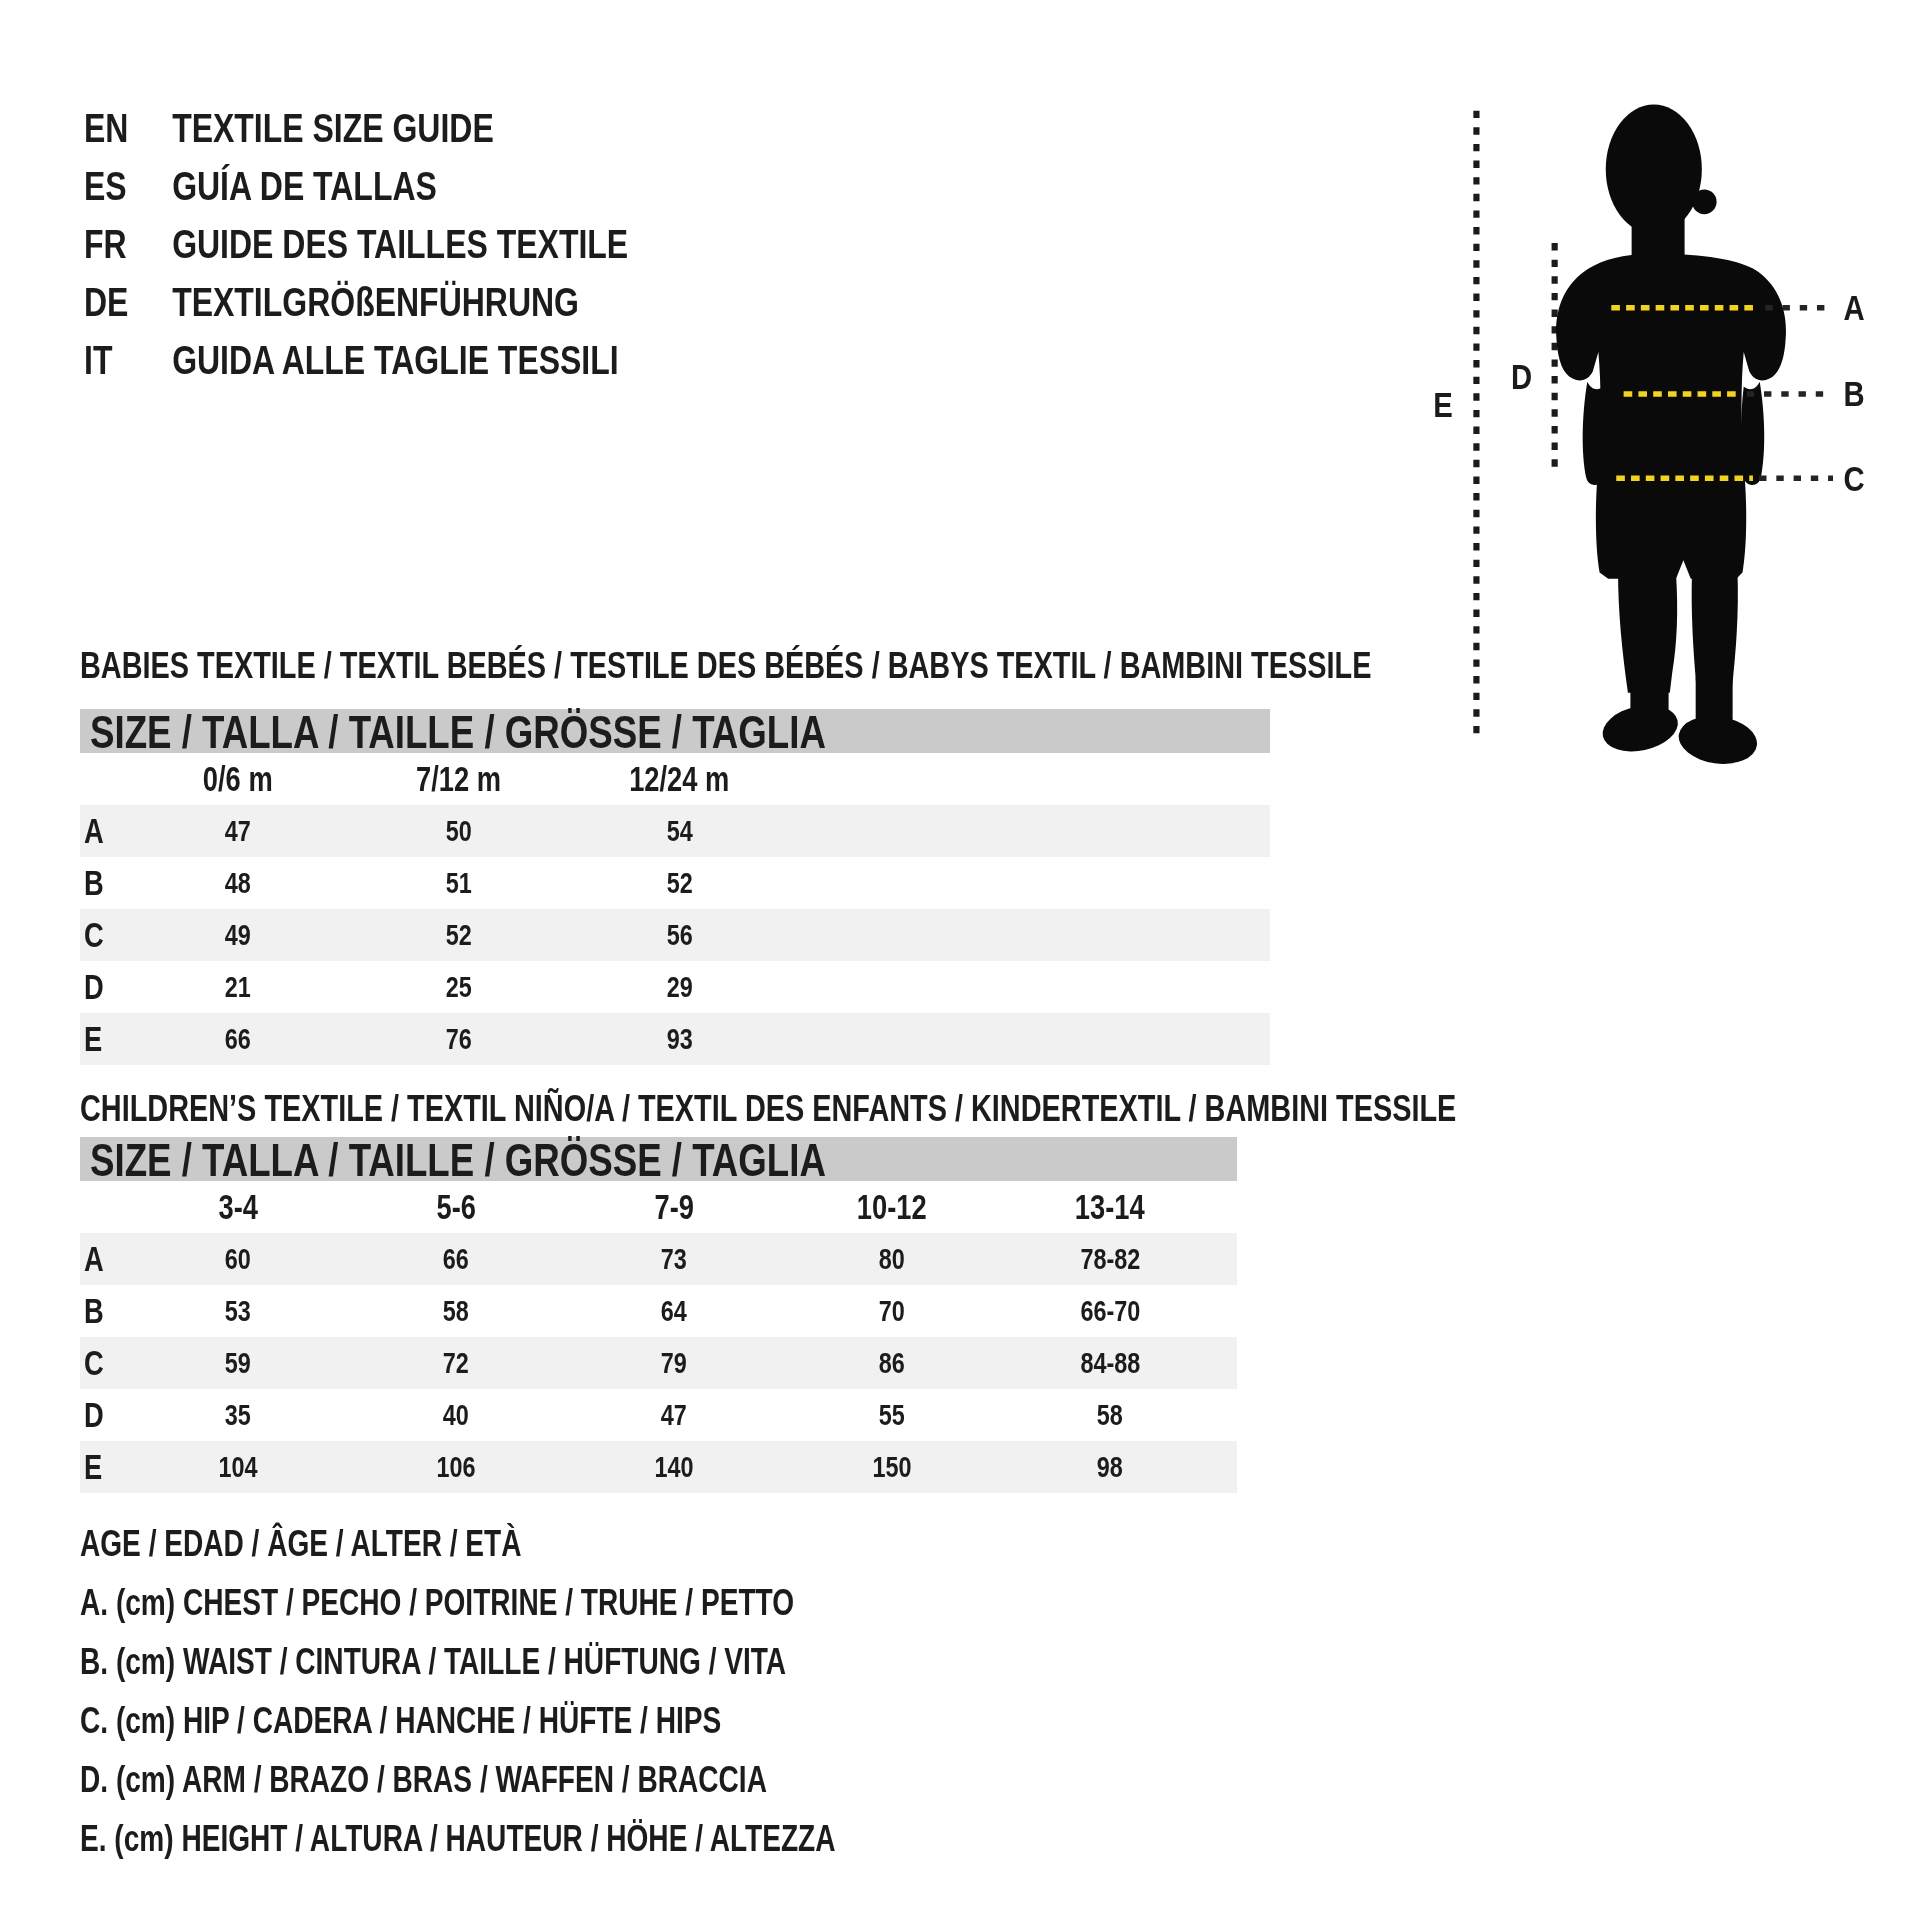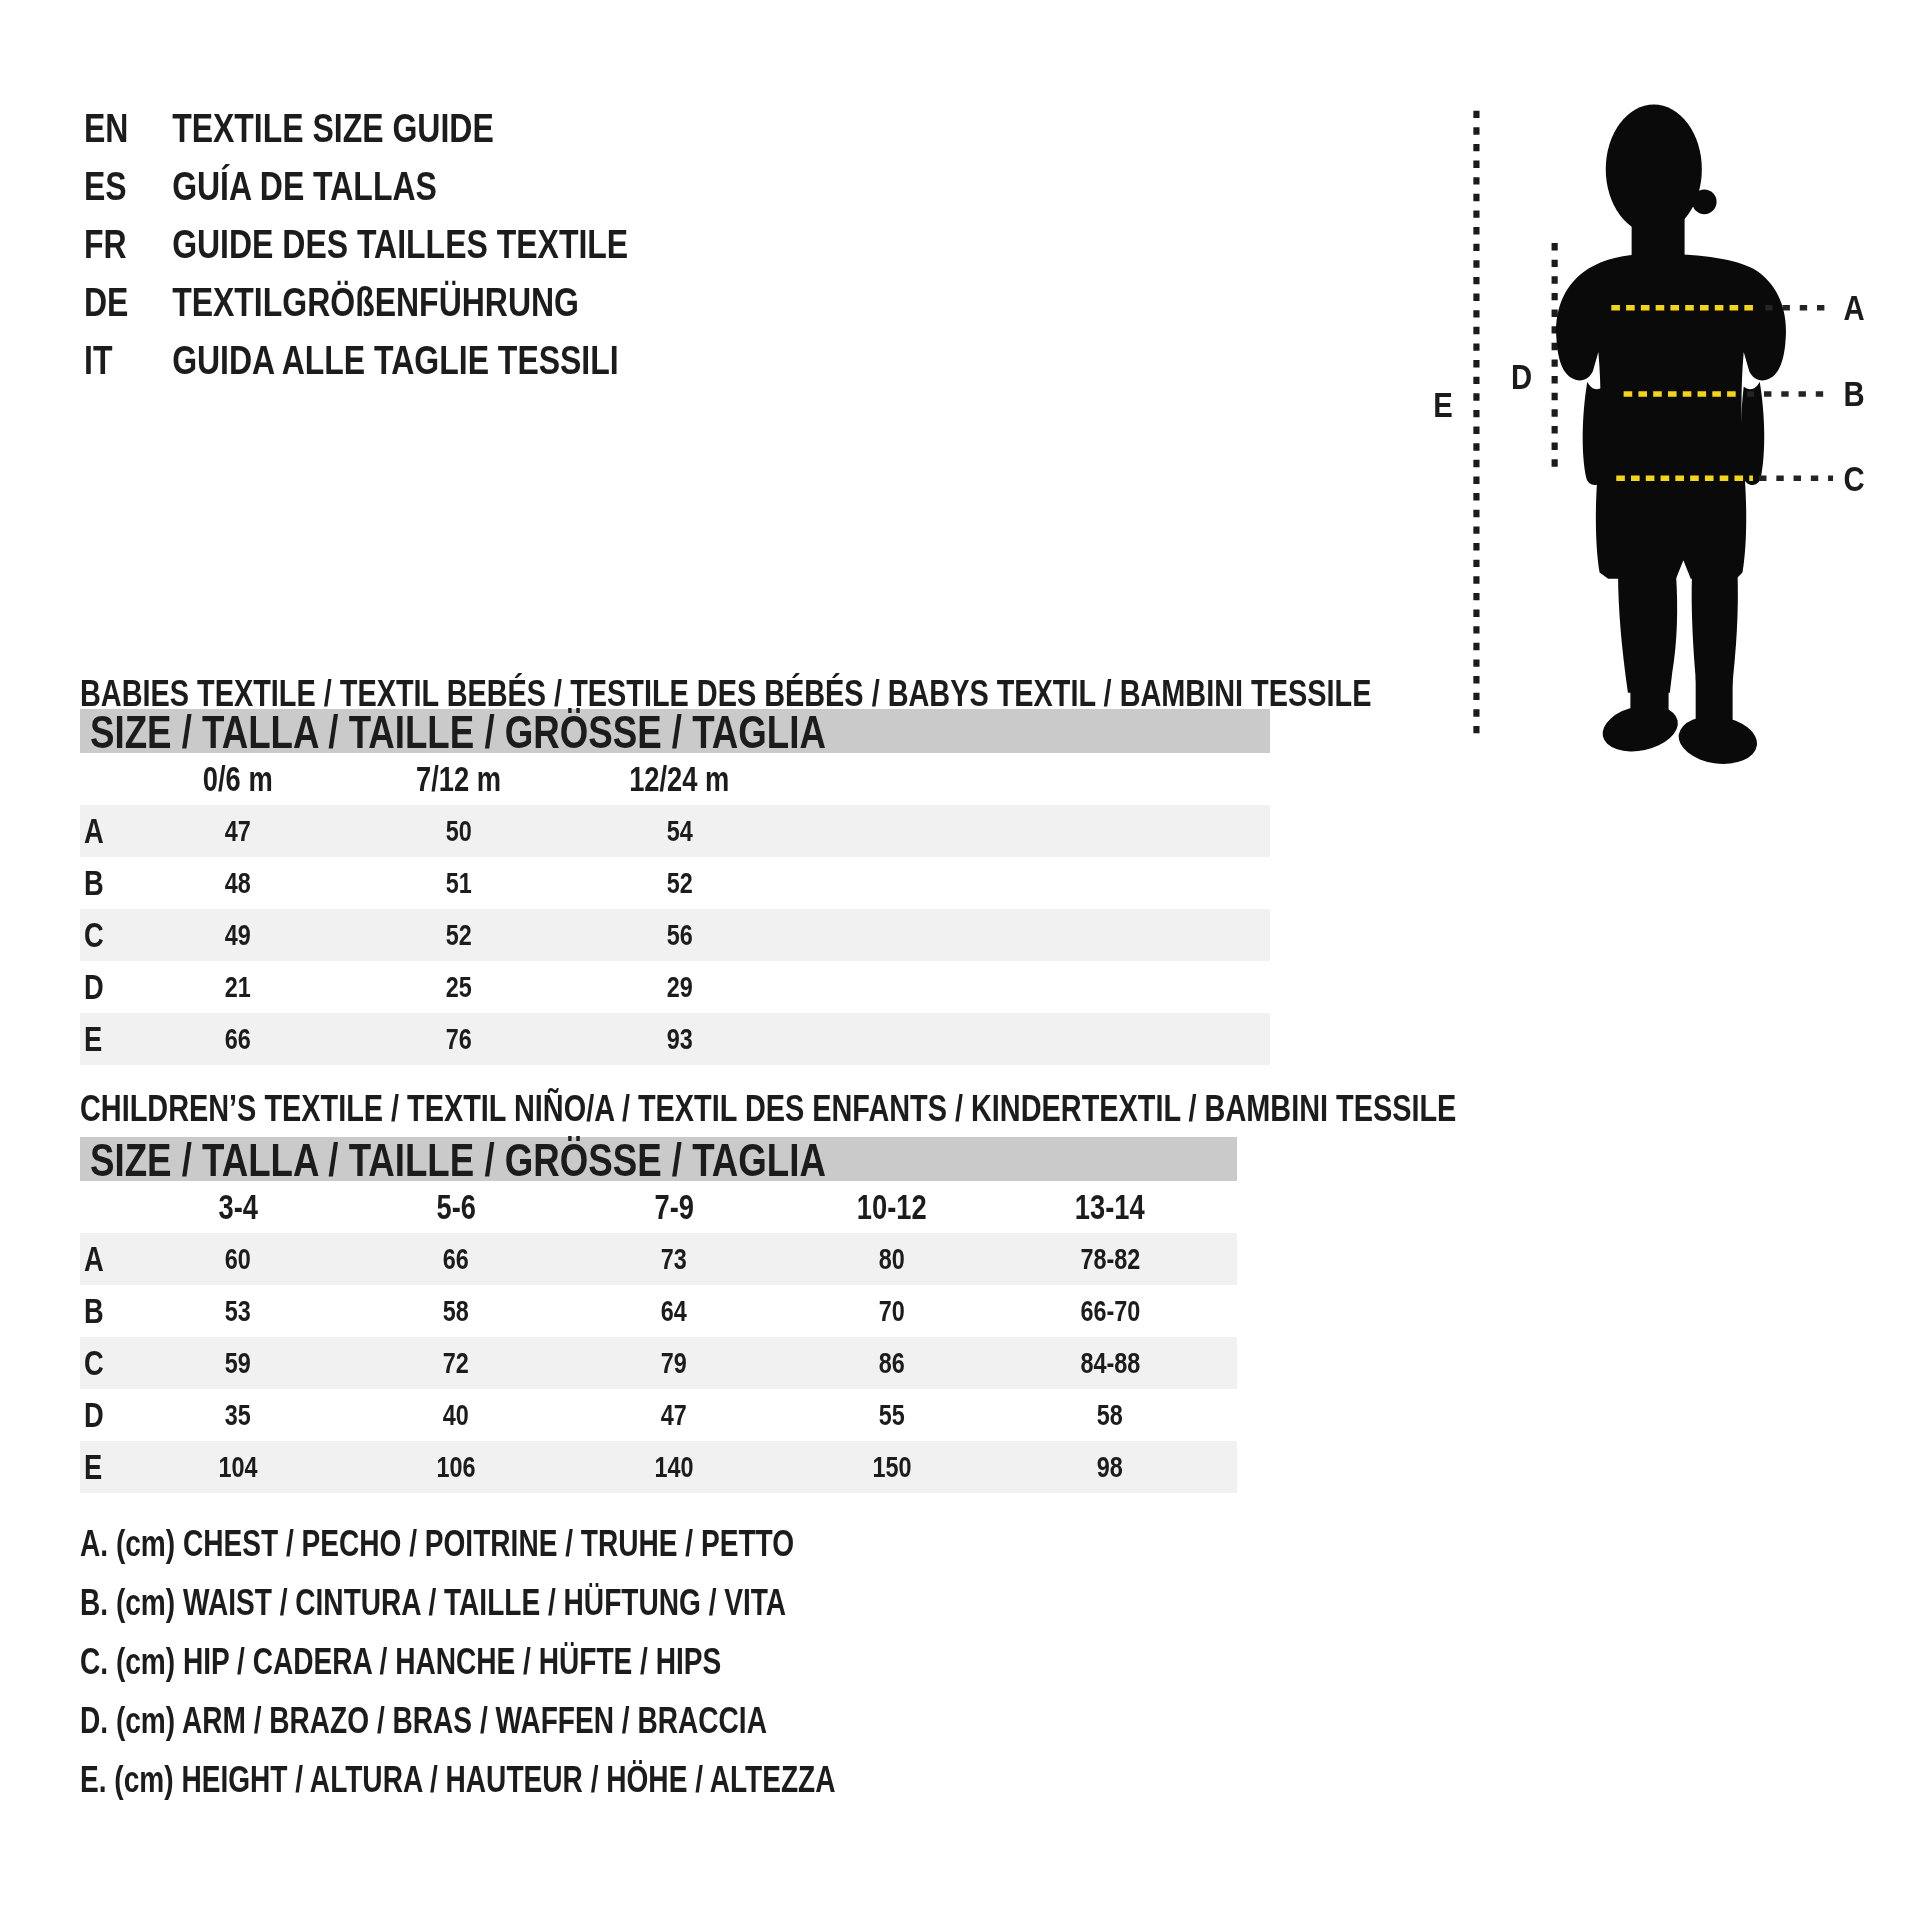--- a/index.html
+++ b/index.html
@@ -12,21 +12,21 @@
   .cond-c{display:inline-block;transform:scaleX(0.78);transform-origin:50% 50%;
         white-space:nowrap;font-weight:700;}
 
   
   #langs{position:absolute;left:84px;top:99px;font-size:41px;}
   .lang-row{height:58px;line-height:58px;}
   .lang-code{display:inline-block;width:113px;}
 
   
   .sec-title{position:absolute;left:80px;font-size:37px;line-height:38px;}
-  #babies-title{top:675px;}
+  #babies-title{top:647px;}
   #children-title{top:1090px;}
 
   
   .sizetable{position:absolute;left:80px;}
   #babies-table{top:709px;width:1190px;}
   #children-table{top:1137px;width:1157px;}
   .size-bar{background:#cacaca;height:44px;display:flex;align-items:center;
             padding-left:10px;box-sizing:border-box;font-size:47px;}
   .cols-row,.data-row{display:grid;align-items:center;height:52px;}
   .data-row.stripe{background:#f1f1f1;}
@@ -200,19 +200,20 @@
       <div class="cell-label"><span class="cond">E</span></div>
       <div class="cell-c"><span class="cond-c">104</span></div>
       <div class="cell-c"><span class="cond-c">106</span></div>
       <div class="cell-c"><span class="cond-c">140</span></div>
       <div class="cell-c"><span class="cond-c">150</span></div>
       <div class="cell-c"><span class="cond-c">98</span></div>
     </div>
   </div>
 
 <div id="legend">
+    <div class="legend-row"><span class="cond">AGE / EDAD / ÂGE / ALTER / ETÀ</span></div>
     <div class="legend-row"><span class="cond">A. (cm) CHEST / PECHO / POITRINE / TRUHE / PETTO</span></div>
     <div class="legend-row"><span class="cond">B. (cm) WAIST / CINTURA / TAILLE / HÜFTUNG / VITA</span></div>
     <div class="legend-row"><span class="cond">C. (cm) HIP / CADERA / HANCHE / HÜFTE / HIPS</span></div>
     <div class="legend-row"><span class="cond">D. (cm) ARM / BRAZO / BRAS / WAFFEN / BRACCIA</span></div>
     <div class="legend-row"><span class="cond">E. (cm) HEIGHT / ALTURA / HAUTEUR / HÖHE / ALTEZZA</span></div>
   </div>
 
 
 </body></html>

